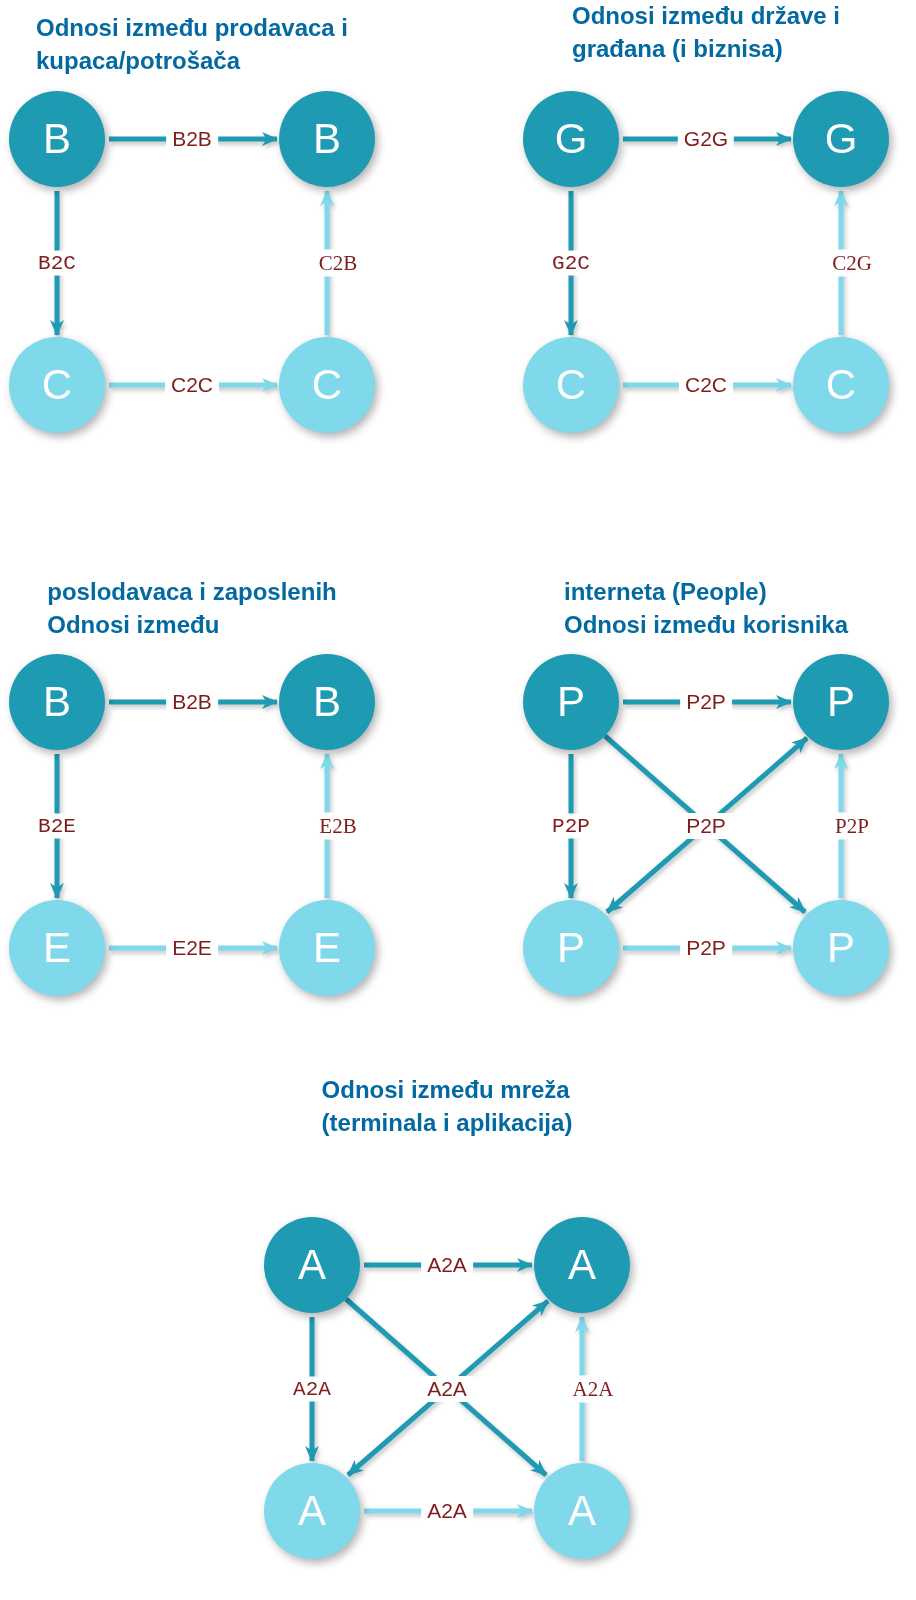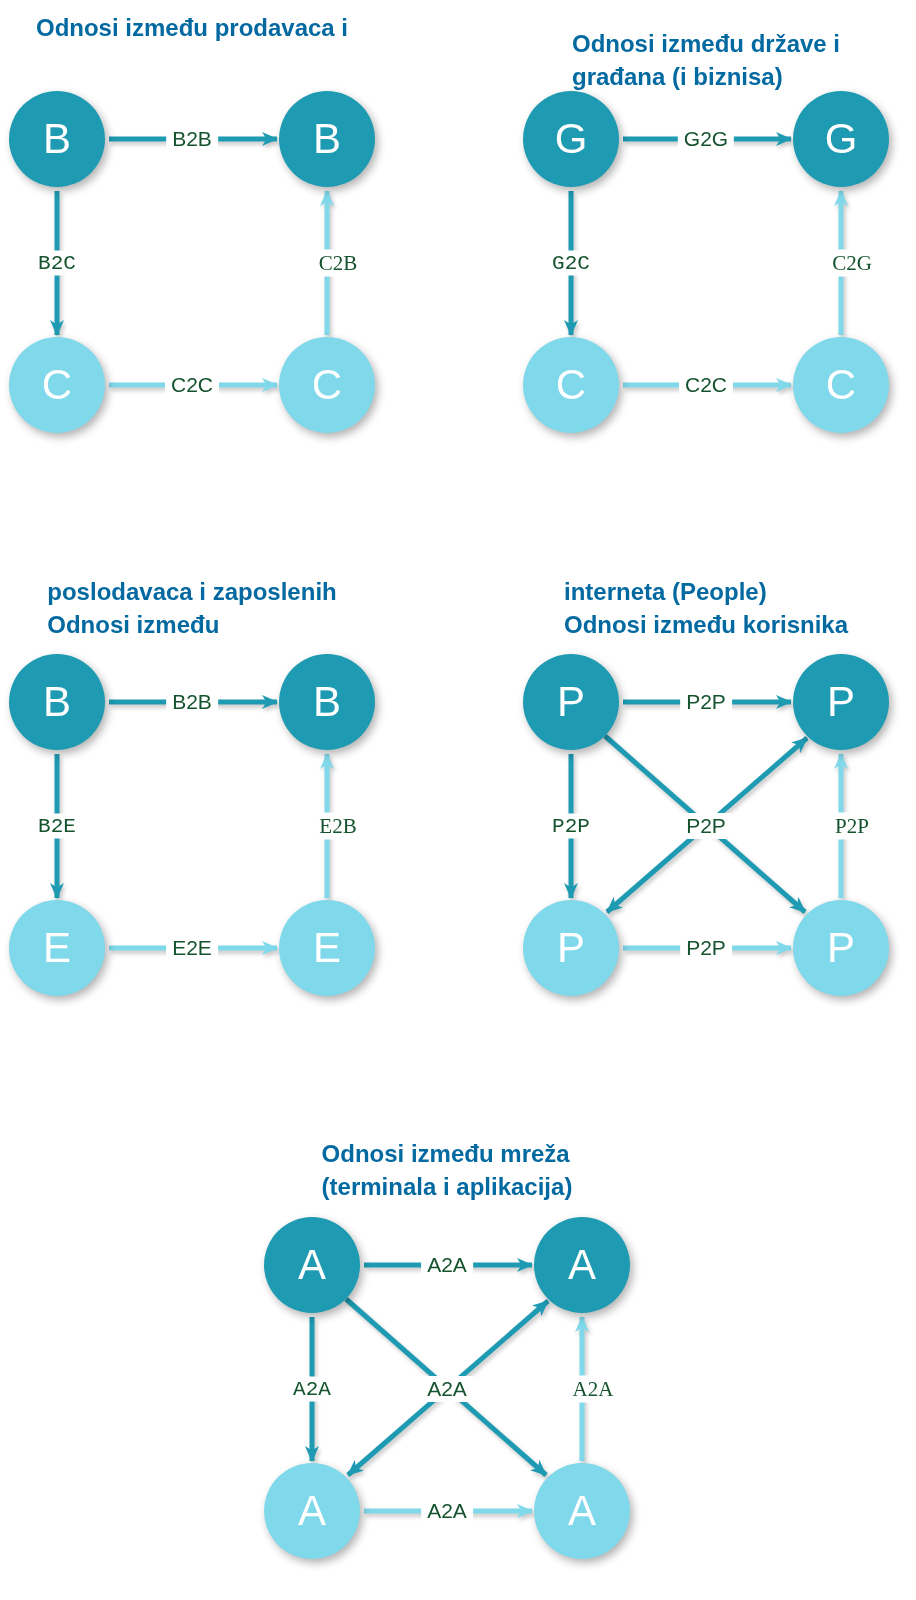--- a/index.html
+++ b/index.html
@@ -44,21 +44,21 @@
     box-shadow: 3px 4px 8px rgba(0,0,0,0.30);
   }
   .dark { background: #1E9BB2; }
   .light { background: #7FD9EB; }
   .elabel {
     position: absolute;
     transform: translate(-50%, -50%);
     background: #ffffff;
     padding: 1px 6px;
     font-size: 21px;
-    color: #14532d;
+    color: #7f1d1d;
     white-space: nowrap;
     z-index: 3;
   }
   .pos-tl { left: 0;     top: 0; }
   .pos-tr { left: 270px; top: 0; }
   .pos-bl { left: 0;     top: 246px; }
   .pos-br { left: 270px; top: 246px; }
   .lab-top    { left: 183px; top: 48px; }
   .lab-left   { left: 48px;  top: 172px; font-family: Liberation Mono, monospace; }
   .lab-right  { left: 329px; top: 172px; font-family: Liberation Serif, serif; }
@@ -76,39 +76,40 @@
         <path d="M0,0 L16,7 L0,14 L4.5,7 Z" fill="#1E9BB2"></path>
       </marker>
       <marker id="ah-light" markerUnits="userSpaceOnUse" markerWidth="18" markerHeight="16" refX="15" refY="7" orient="auto-start-reverse">
         <path d="M0,0 L16,7 L0,14 L4.5,7 Z" fill="#7FD9EB"></path>
       </marker>
     </defs>
   </svg>
 
   <div class="title" style="left:192px; top:12px">
     <div>Odnosi između prodavaca i</div>
+    <div>kupaca/potrošača</div>
   </div>
   <div class="quad" style="left:9px; top:91px">
     <svg class="arrows" width="366" height="342" viewBox="0 0 366 342">
       <line class="ld" x1="100" y1="48" x2="268" y2="48" marker-end="url(#ah-dark)"></line>
       <line class="ld" x1="48" y1="100" x2="48" y2="244" marker-end="url(#ah-dark)"></line>
       <line class="ll" x1="318" y1="244" x2="318" y2="100" marker-end="url(#ah-light)"></line>
       <line class="ll" x1="100" y1="294" x2="268" y2="294" marker-end="url(#ah-light)"></line>
     </svg>
     <div class="node dark pos-tl">B</div>
     <div class="node dark pos-tr">B</div>
     <div class="node light pos-bl">C</div>
     <div class="node light pos-br">C</div>
     <div class="elabel lab-top">B2B</div>
     <div class="elabel lab-left">B2C</div>
     <div class="elabel lab-right">C2B</div>
     <div class="elabel lab-bottom">C2C</div>
   </div>
 
-  <div class="title" style="left:706px; top:28px">
+  <div class="title" style="left:706px; top:0">
     <div>Odnosi između države i</div>
     <div>građana (i biznisa)</div>
   </div>
   <div class="quad" style="left:523px; top:91px">
     <svg class="arrows" width="366" height="342" viewBox="0 0 366 342">
       <line class="ld" x1="100" y1="48" x2="268" y2="48" marker-end="url(#ah-dark)"></line>
       <line class="ld" x1="48" y1="100" x2="48" y2="244" marker-end="url(#ah-dark)"></line>
       <line class="ll" x1="318" y1="244" x2="318" y2="100" marker-end="url(#ah-light)"></line>
       <line class="ll" x1="100" y1="294" x2="268" y2="294" marker-end="url(#ah-light)"></line>
     </svg>
@@ -160,21 +161,21 @@
     <div class="node dark pos-tr">P</div>
     <div class="node light pos-bl">P</div>
     <div class="node light pos-br">P</div>
     <div class="elabel lab-top">P2P</div>
     <div class="elabel lab-left">P2P</div>
     <div class="elabel lab-center">P2P</div>
     <div class="elabel lab-right">P2P</div>
     <div class="elabel lab-bottom">P2P</div>
   </div>
 
-  <div class="title" style="left:447px; top:1138px">
+  <div class="title" style="left:447px; top:1074px">
     <div>Odnosi između mreža</div>
     <div>(terminala i aplikacija)</div>
   </div>
   <div class="quad" style="left:264px; top:1217px">
     <svg class="arrows" width="366" height="342" viewBox="0 0 366 342">
       <line class="ld" x1="82" y1="82" x2="282" y2="258" marker-end="url(#ah-dark)"></line>
       <line class="ld" x1="284" y1="84" x2="84" y2="258" marker-start="url(#ah-dark)" marker-end="url(#ah-dark)"></line>
       <line class="ld" x1="100" y1="48" x2="268" y2="48" marker-end="url(#ah-dark)"></line>
       <line class="ld" x1="48" y1="100" x2="48" y2="244" marker-end="url(#ah-dark)"></line>
       <line class="ll" x1="318" y1="244" x2="318" y2="100" marker-end="url(#ah-light)"></line>

